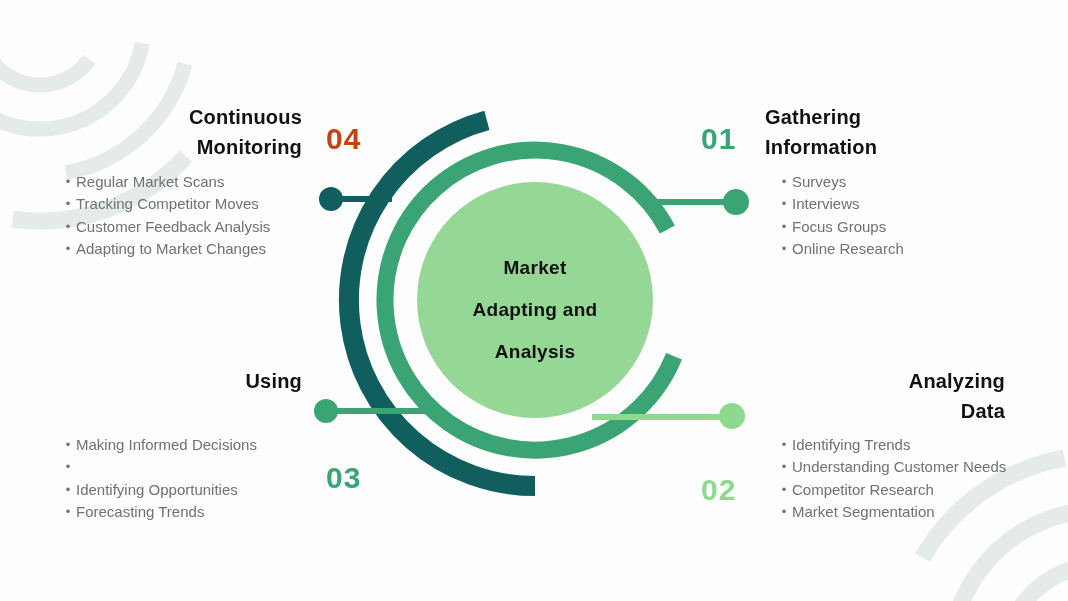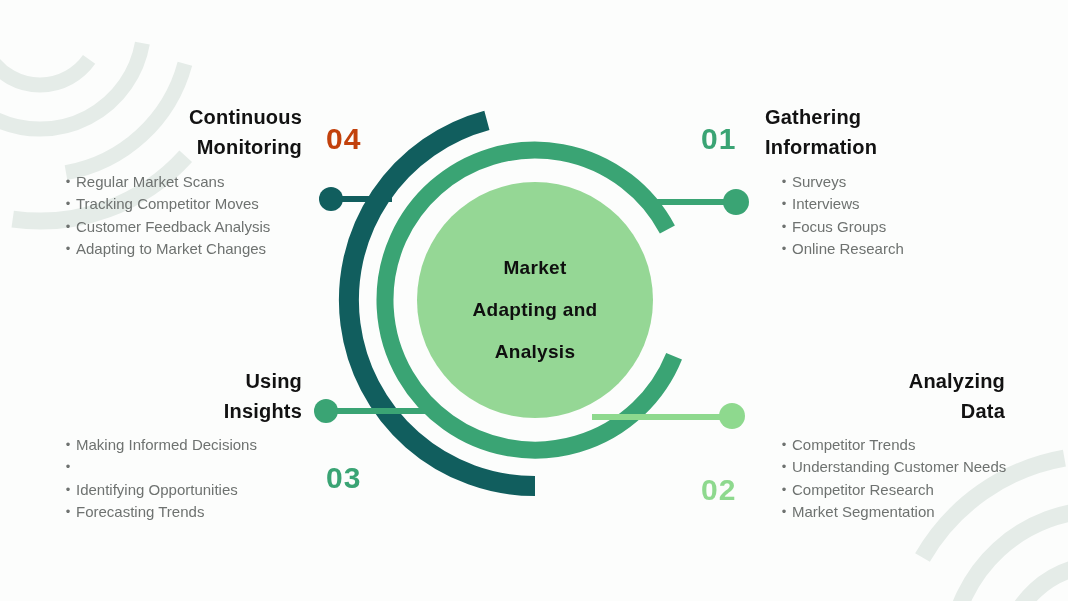--- a/index.html
+++ b/index.html
@@ -136,21 +136,20 @@
       <span>Focus Groups</span>
       </li>
     <li>
       <span class="bullet">•</span>
       <span>Online Research</span>
       </li>
   </ul>
 
   <div class="txt head right pos-bl-head">
     <div>Using</div>
-    <div>Insights</div>
   </div>
   <div class="txt num green pos-bl-num">03</div>
   <ul class="txt items pos-bl-list">
     <li>
       <span class="bullet">•</span>
       <span>Making Informed Decisions</span>
       </li>
     <li>
       <span class="bullet">•</span>
       </li>
@@ -165,21 +164,21 @@
   </ul>
 
   <div class="txt head pos-br-head">
     <div>Analyzing</div>
     <div>Data</div>
   </div>
   <div class="txt num light pos-br-num">02</div>
   <ul class="txt items pos-br-list">
     <li>
       <span class="bullet">•</span>
-      <span>Competitor Trends</span>
+      <span>Identifying Trends</span>
       </li>
     <li>
       <span class="bullet">•</span>
       <span>Understanding Customer Needs</span>
       </li>
     <li>
       <span class="bullet">•</span>
       <span>Competitor Research</span>
       </li>
     <li>

